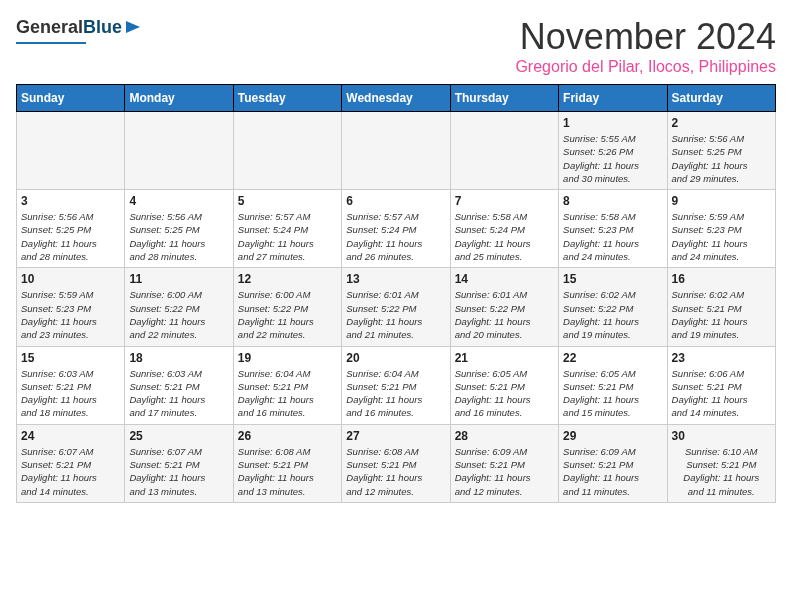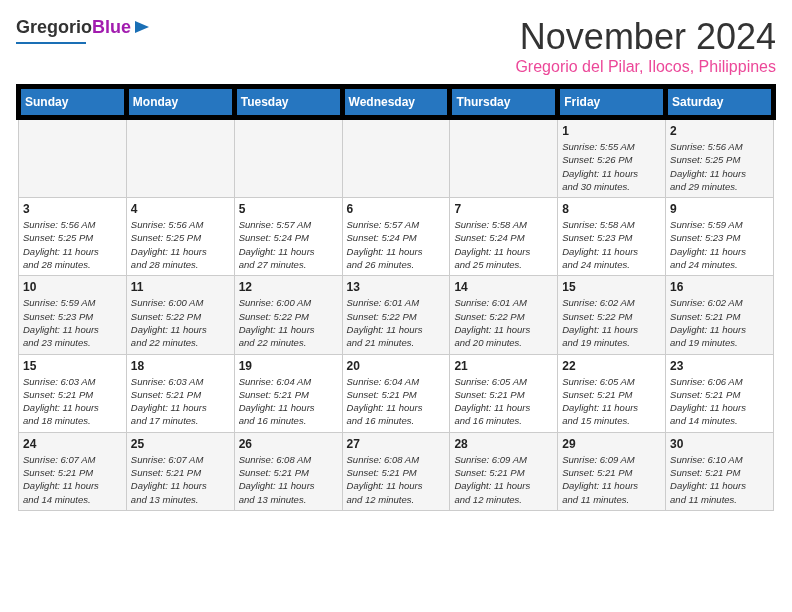--- a/index.html
+++ b/index.html
@@ -42,21 +42,21 @@
       border-collapse: collapse;
       font-size: 10.5px;
     }
     .calendar thead th {
       background: #2676c0;
       color: #fff;
       padding: 6px 4px;
       text-align: left;
       font-size: 12px;
       font-weight: bold;
-      border: 5px solid #000000;
+      border: 1px solid #000000;
     }
     .calendar tbody td {
       border: 1px solid #ccc;
       vertical-align: top;
       padding: 4px;
       width: calc(100% / 7);
       min-height: 80px;
       background: #fff;
     }
     .calendar tbody tr:nth-child(odd) td {
@@ -82,21 +82,21 @@
     }
   </style>
 </head>
 <body>
 
 <div class="header">
   <div class="logo">
     <div class="logo-row">
       <div>
         <div style="font-size:18px; font-weight:bold; color:#333; line-height:1.1;">
-          <span>Gregorio</span><span style="color:#a21caf;">Blue</span>
+          <span>General</span><span style="color:#0c4a6e;">Blue</span>
         </div>
       </div>
       <div style="margin-left:2px; margin-top:2px;">
         <svg width="18" height="18" viewBox="0 0 18 18">
           <polygon points="2,3 16,9 2,15" fill="#1a6fb5"></polygon>
         </svg>
       </div>
     </div>
     <div style="width:70px; height:2px; background:#1a6fb5; margin-top:2px;"></div>
   </div>
@@ -331,20 +331,20 @@
         </td>
         <td>
           <div class="day-num">29</div>
           <div class="day-info" style="white-space: pre-line;">Sunrise: 6:09 AM
 Sunset: 5:21 PM
 Daylight: 11 hours
 and 11 minutes.</div>
         </td>
         <td>
           <div class="day-num">30</div>
-          <div class="day-info" style="white-space: pre-line;">Sunrise: 6:10 AM
+          <div class="day-info" style="white-space: pre-line; text-align: center;">Sunrise: 6:10 AM
 Sunset: 5:21 PM
 Daylight: 11 hours
 and 11 minutes.</div>
         </td>
       </tr>
     </tbody>
 </table>
 
 </body></html>

